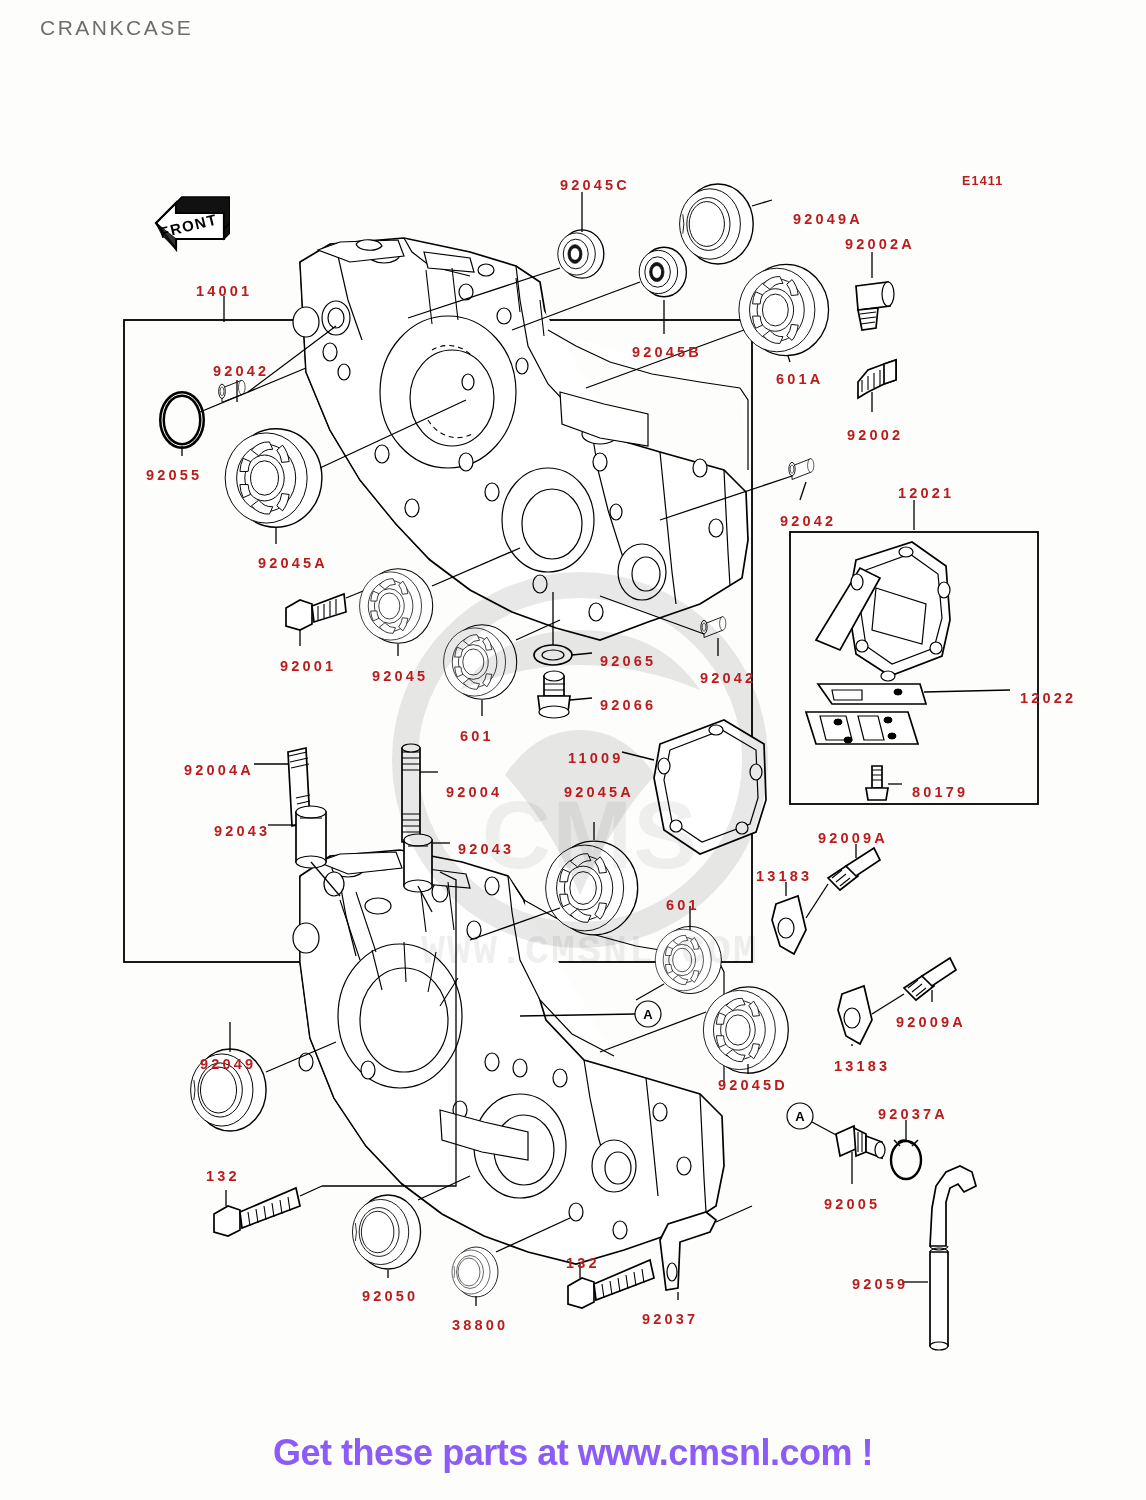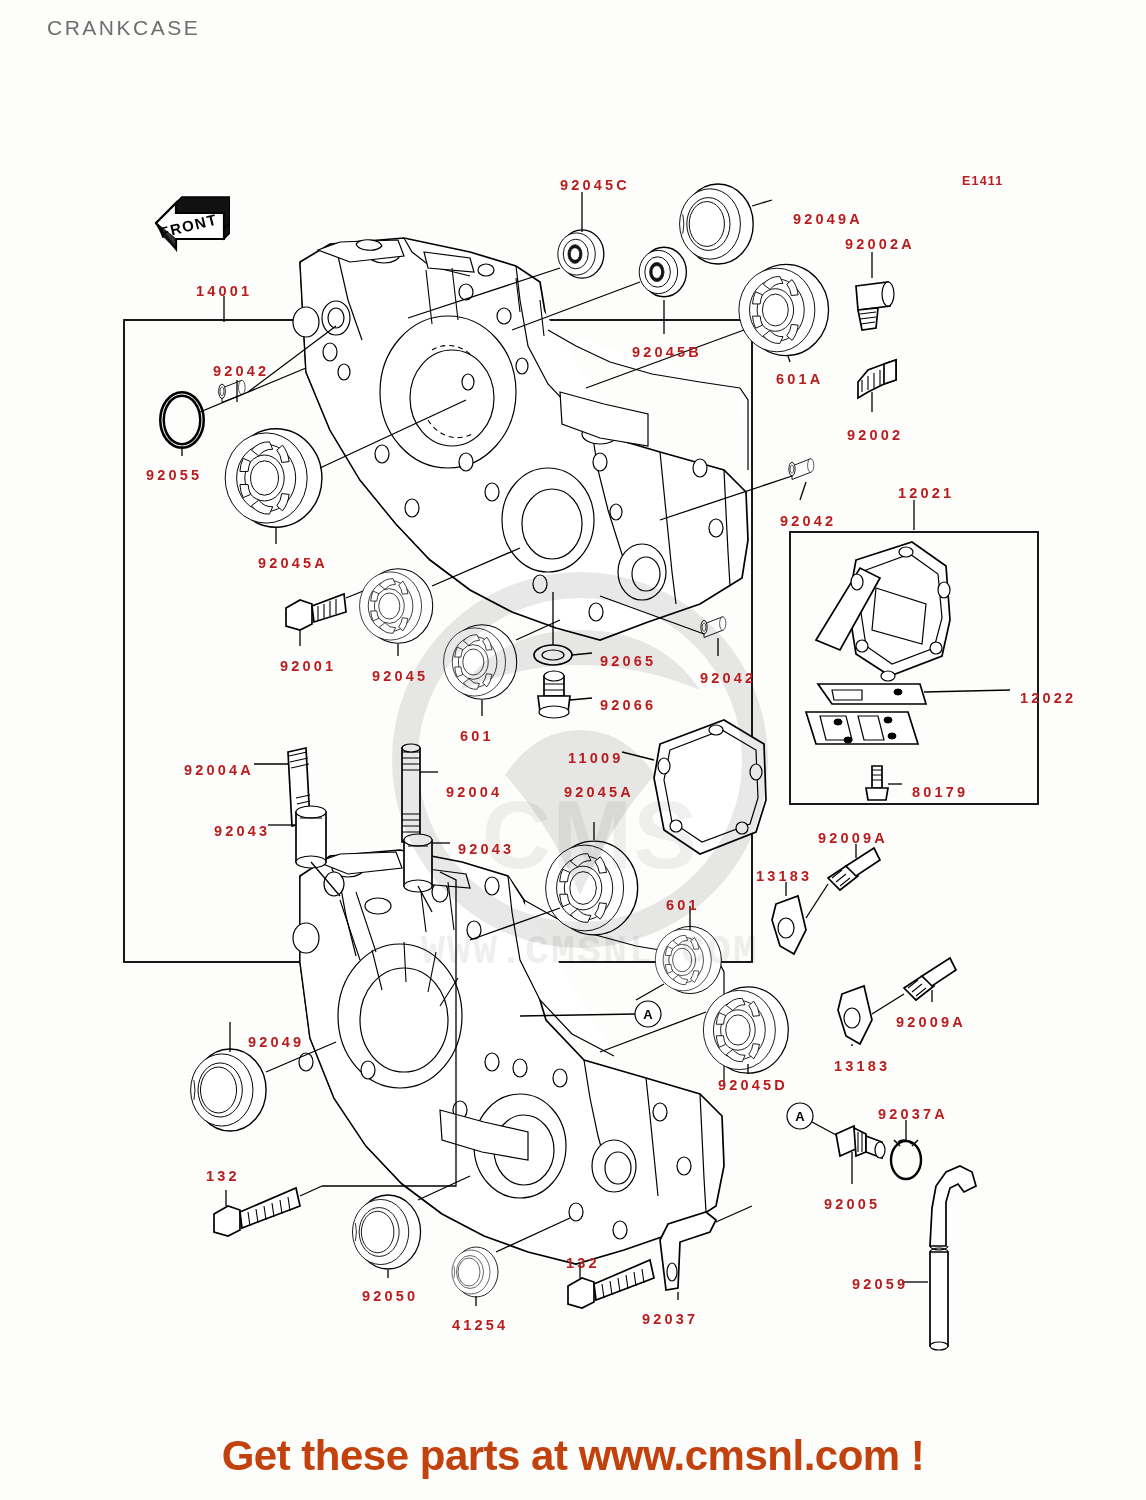--- a/index.html
+++ b/index.html
@@ -14,40 +14,39 @@
     overflow: hidden;
   }
 
   #page-title {
     position: absolute;
     left: 40px; top: 16px;
     font-size: 21px;
     letter-spacing: 2.5px;
     color: #6e6e6e;
     font-weight: 400;
-    margin-left: 7px;
   }
 
   #diagram-ref {
     position: absolute;
     left: 962px; top: 174px;
     font-size: 12.5px;
     letter-spacing: 1.2px;
     color: #b91c1c;
     font-weight: 700;
   }
 
   #footer-cta {
     position: absolute;
     left: 0; top: 1432px;
     width: 1146px;
     text-align: center;
-    font-size: 42px;
+    font-size: 36px;
     font-weight: 700;
-    color: #c2410c;
+    color: #8b5cf6;
     letter-spacing: -0.5px;
   }
 
   
   #drawing {
     position: absolute;
     left: 0; top: 0;
     width: 1146px; height: 1500px;
     pointer-events: none;
   }
@@ -623,24 +622,24 @@
     <div class="lbl" style="left: 446px; top: 784px;">92004</div>
     <div class="lbl" style="left: 214px; top: 823px;">92043</div>
     <div class="lbl" style="left: 458px; top: 841px;">92043</div>
     <div class="lbl" style="left: 564px; top: 784px;">92045A</div>
     <div class="lbl" style="left: 818px; top: 830px;">92009A</div>
     <div class="lbl" style="left: 756px; top: 868px;">13183</div>
     <div class="lbl" style="left: 666px; top: 897px;">601</div>
     <div class="lbl" style="left: 896px; top: 1014px;">92009A</div>
     <div class="lbl" style="left: 834px; top: 1058px;">13183</div>
     <div class="lbl" style="left: 718px; top: 1077px;">92045D</div>
-    <div class="lbl" style="left: 200px; top: 1034px; margin-left: 48px;">92049</div>
+    <div class="lbl" style="left: 200px; top: 1056px;">92049</div>
     <div class="lbl" style="left: 206px; top: 1168px;">132</div>
     <div class="lbl" style="left: 878px; top: 1106px;">92037A</div>
     <div class="lbl" style="left: 824px; top: 1196px;">92005</div>
     <div class="lbl" style="left: 852px; top: 1276px;">92059</div>
     <div class="lbl" style="left: 362px; top: 1288px; text-align: right;">92050</div>
-    <div class="lbl" style="left: 452px; top: 1317px;">41254</div>
+    <div class="lbl" style="left: 452px; top: 1317px;">38800</div>
     <div class="lbl" style="left: 566px; top: 1255px;">132</div>
     <div class="lbl" style="left: 642px; top: 1311px;">92037</div>
   </div>
 
 <div id="footer-cta">Get these parts at www.cmsnl.com !</div>
 
 </body></html>

